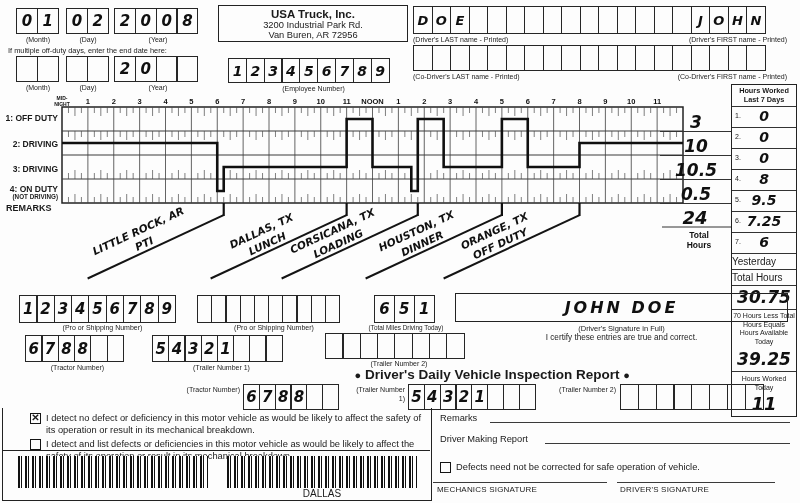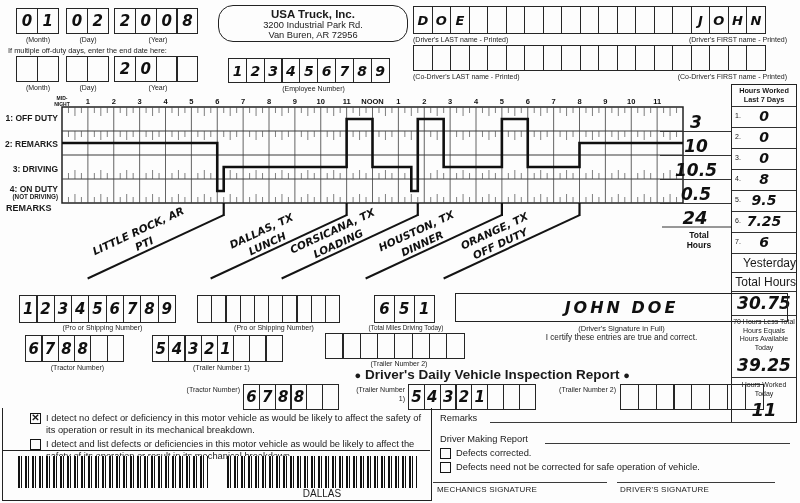--- a/index.html
+++ b/index.html
@@ -16,21 +16,21 @@
   .rowlbl{position:absolute;font-weight:bold;font-size:8.5px;text-align:right;width:58px;}
   .companybox{position:absolute;border:1.4px solid #222;text-align:center;box-sizing:border-box;}
   .remark{position:absolute;width:150px;height:30px;transform:rotate(-25deg);transform-origin:100% 100%;
           border-bottom:2px solid #141414;text-align:center;padding-right:18px;box-sizing:border-box;
           font-size:10.5px;line-height:14px;white-space:nowrap;}
   #hours-panel{position:absolute;left:731px;top:84px;width:66px;border:1.3px solid #222;box-sizing:border-box;background:#fdfdfd;}
   .hp-title{font-size:7.3px;font-weight:bold;text-align:center;padding:2px 0;border-bottom:1px solid #333;line-height:8.5px;}
   .hp-day{position:relative;height:20px;border-bottom:1px solid #333;}
   .hp-num{position:absolute;left:3px;top:5px;font-size:7px;}
   .hp-val{position:absolute;left:0;right:0;text-align:center;top:1px;font-size:14px;}
-  .hp-small{font-size:12px;text-align:right;padding:2px 0;border-bottom:1px solid #333;}
+  .hp-small{font-size:10px;text-align:left;padding:2px 0;border-bottom:1px solid #333;}
   .hp-multi{font-size:7px;text-align:center;padding:2px 1px;line-height:8.5px;}
   .hp-big{font-size:17px;text-align:center;border-bottom:1px solid #333;padding:1px 0 2px;}
   .hp-big.noline{border-bottom:none;}
   .cb{display:inline-block;width:11px;height:11px;border:1.5px solid #141414;box-sizing:border-box;
       font-size:10px;line-height:8px;text-align:center;font-weight:bold;flex:none;}
   .cbrow{position:absolute;display:flex;gap:5px;font-size:9.3px;line-height:11.5px;}
   .line{position:absolute;border-bottom:1.2px solid #3a3a3a;}
   .siglabel{position:absolute;font-size:8px;letter-spacing:.2px;}
   .barcode{position:absolute;height:32px;
      background:repeating-linear-gradient(90deg,#111 0 2px,#fff 2px 3px,#111 3px 4px,#fff 4px 7px,#111 7px 9px,#fff 9px 10px,#111 10px 11px,#fff 11px 14px);}
@@ -73,21 +73,21 @@
   <div class="boxes" style="left:114px;top:56px;height:26px;font-size:15px;">
       <div class="cell hand" style="width: 22px;">2</div>
       <div class="cell hand" style="width: 22px;">0</div>
       <div class="cell hand" style="width: 22px;"></div>
       <div class="cell hand" style="width: 22px;"></div>
     </div>
   <div class="lbl" style="left:16px;top:84px;width:44px;">(Month)</div>
   <div class="lbl" style="left:66px;top:84px;width:44px;">(Day)</div>
   <div class="lbl" style="left:114px;top:84px;width:88px;">(Year)</div>
 
-  <div class="companybox" style="left:218px;top:5px;width:190px;height:37px;padding-top:2px;border-radius:15px;">
+  <div class="companybox" style="left:218px;top:5px;width:190px;height:37px;padding-top:2px;">
     <div style="font-size:11.5px;font-weight:bold;">USA Truck, Inc.</div>
     <div style="font-size:9.3px;">3200 Industrial Park Rd.</div>
     <div style="font-size:9.3px;">Van Buren, AR 72956</div>
   </div>
 
   <div class="boxes" style="left:228px;top:58px;height:25px;font-size:14px;">
       <div class="cell hand" style="width: 19px;">1</div>
       <div class="cell hand" style="width: 19px;">2</div>
       <div class="cell hand" style="width: 19px;">3</div>
       <div class="cell hand" style="width: 19px;">4</div>
@@ -140,21 +140,21 @@
       <div class="cell hand" style="width: 19.7px;"></div>
       <div class="cell hand" style="width: 19.7px;"></div>
       <div class="cell hand" style="width: 19.7px;"></div>
       <div class="cell hand" style="width: 19.7px;"></div>
       <div class="cell hand" style="width: 19.7px;"></div>
     </div>
   <div class="lbl" style="left:413px;top:73px;width:180px;text-align:left;">(Co-Driver's LAST name - Printed)</div>
   <div class="lbl" style="left:607px;top:73px;width:180px;text-align:right;">(Co-Driver's FIRST name - Printed)</div>
 
   <div class="rowlbl" style="left:0px;top:113px;">1: OFF DUTY</div>
-  <div class="rowlbl" style="left:0px;top:139px;">2: REMARKS</div>
+  <div class="rowlbl" style="left:0px;top:139px;">2: DRIVING</div>
   <div class="rowlbl" style="left:0px;top:164px;">3: DRIVING</div>
   <div class="rowlbl" style="left:0px;top:184px;">4: ON DUTY</div>
   <div class="rowlbl" style="left:0px;top:193px;font-size:6.3px;">(NOT DRIVING)</div>
   <div class="abs" style="left:6px;top:203px;font-weight:bold;font-size:9px;">REMARKS</div>
 
   <div id="grid-mount" class="abs" style="left:0;top:0;">
       <svg width="694" height="162" style="position:absolute;left:40px;top:95px;overflow:visible;">
         <g stroke="#3c3c3c" stroke-width="0.8">
           <rect x="22" y="12" width="621" height="96" fill="none" stroke="#222" stroke-width="1.5"></rect>
           <line x1="47.875" y1="12" x2="47.875" y2="108"></line>
@@ -710,24 +710,20 @@
   <div class="line" style="left:2px;top:450px;width:428px;border-bottom:1.2px solid #222;"></div>
 
   <div class="barcode" style="left:18px;top:456px;width:190px;"></div>
   <div class="barcode" style="left:227px;top:456px;width:190px;"></div>
   <div class="abs" style="left:227px;top:488px;width:190px;text-align:center;font-size:10px;">DALLAS</div>
 
   <div class="abs" style="left:440px;top:413px;font-size:9.3px;">Remarks</div>
   <div class="line" style="left:490px;top:412px;width:300px;height:10px;"></div>
   <div class="abs" style="left:440px;top:434px;font-size:9.3px;">Driver Making Report</div>
   <div class="line" style="left:545px;top:433px;width:245px;height:10px;"></div>
-  <div class="cbrow" style="left:440px;top:448px;width:340px;">
-    <span class="cb"></span>
-    <span>Defects corrected.</span>
-  </div>
   <div class="cbrow" style="left:440px;top:462px;width:345px;">
     <span class="cb"></span>
     <span>Defects need not be corrected for safe operation of vehicle.</span>
   </div>
   <div class="line" style="left:433px;top:472px;width:174px;height:10px;"></div>
   <div class="siglabel" style="left:437px;top:485px;">MECHANICS SIGNATURE</div>
   <div class="line" style="left:617px;top:472px;width:158px;height:10px;"></div>
   <div class="siglabel" style="left:620px;top:485px;">DRIVER'S SIGNATURE</div>
 
 </div>

